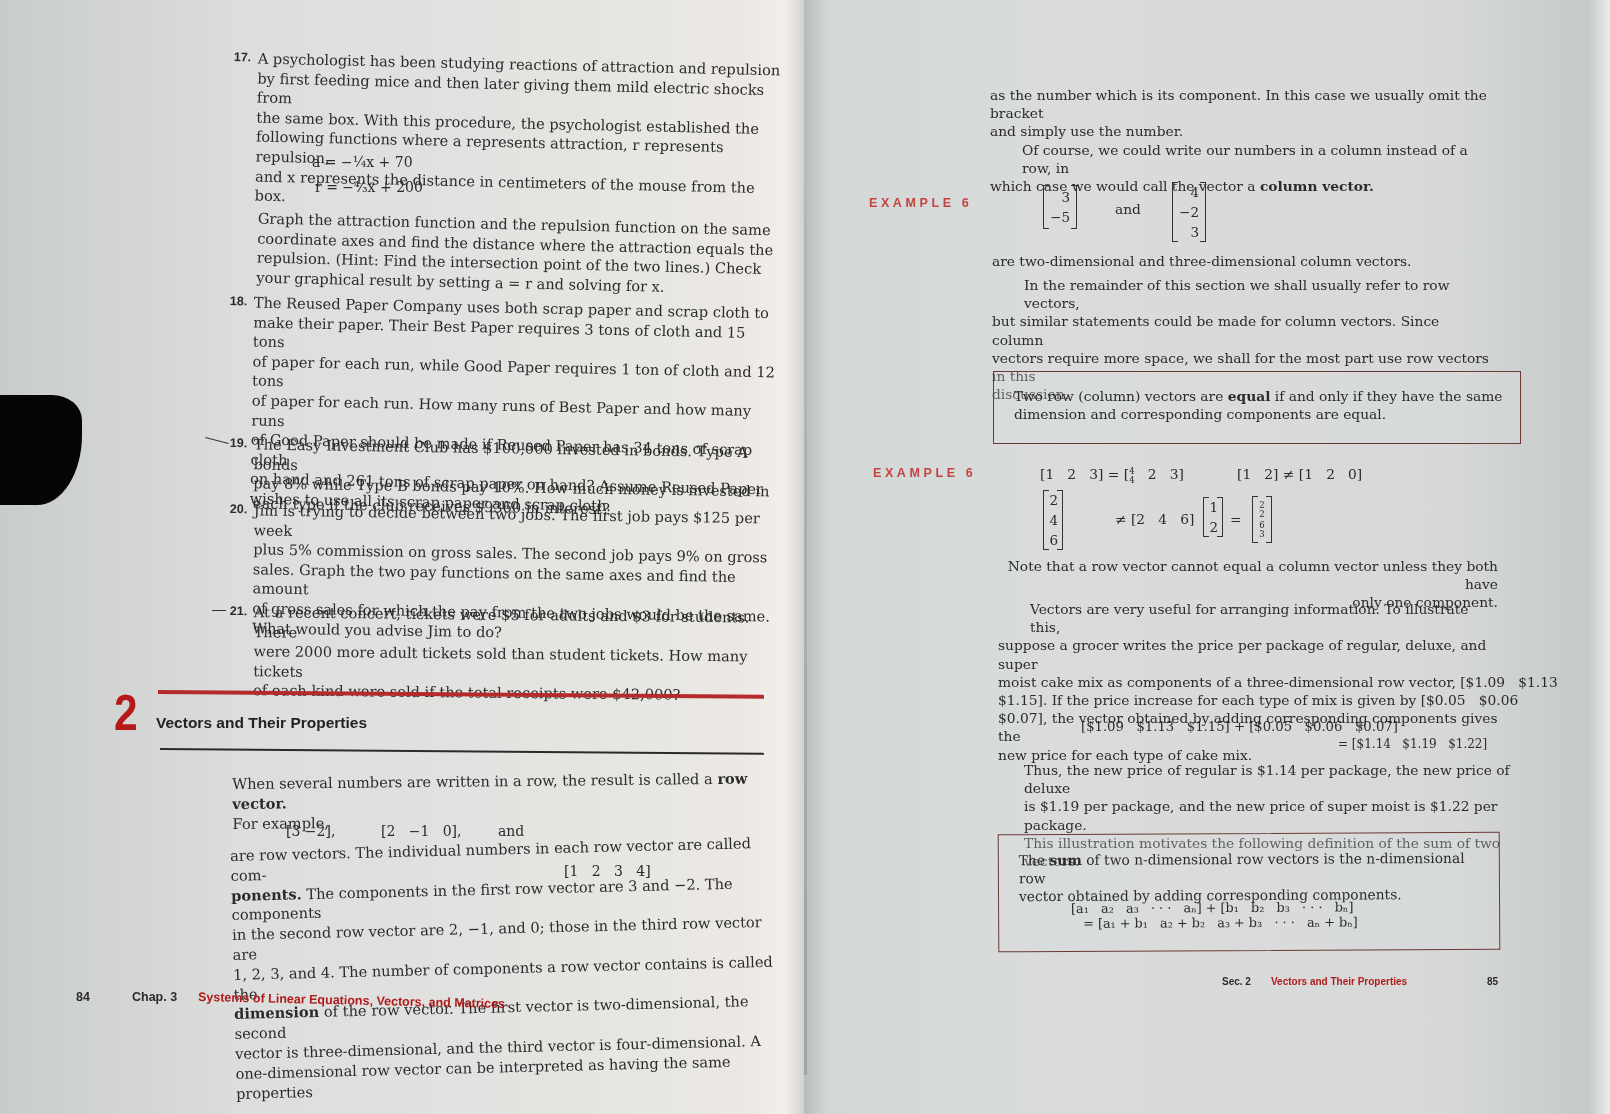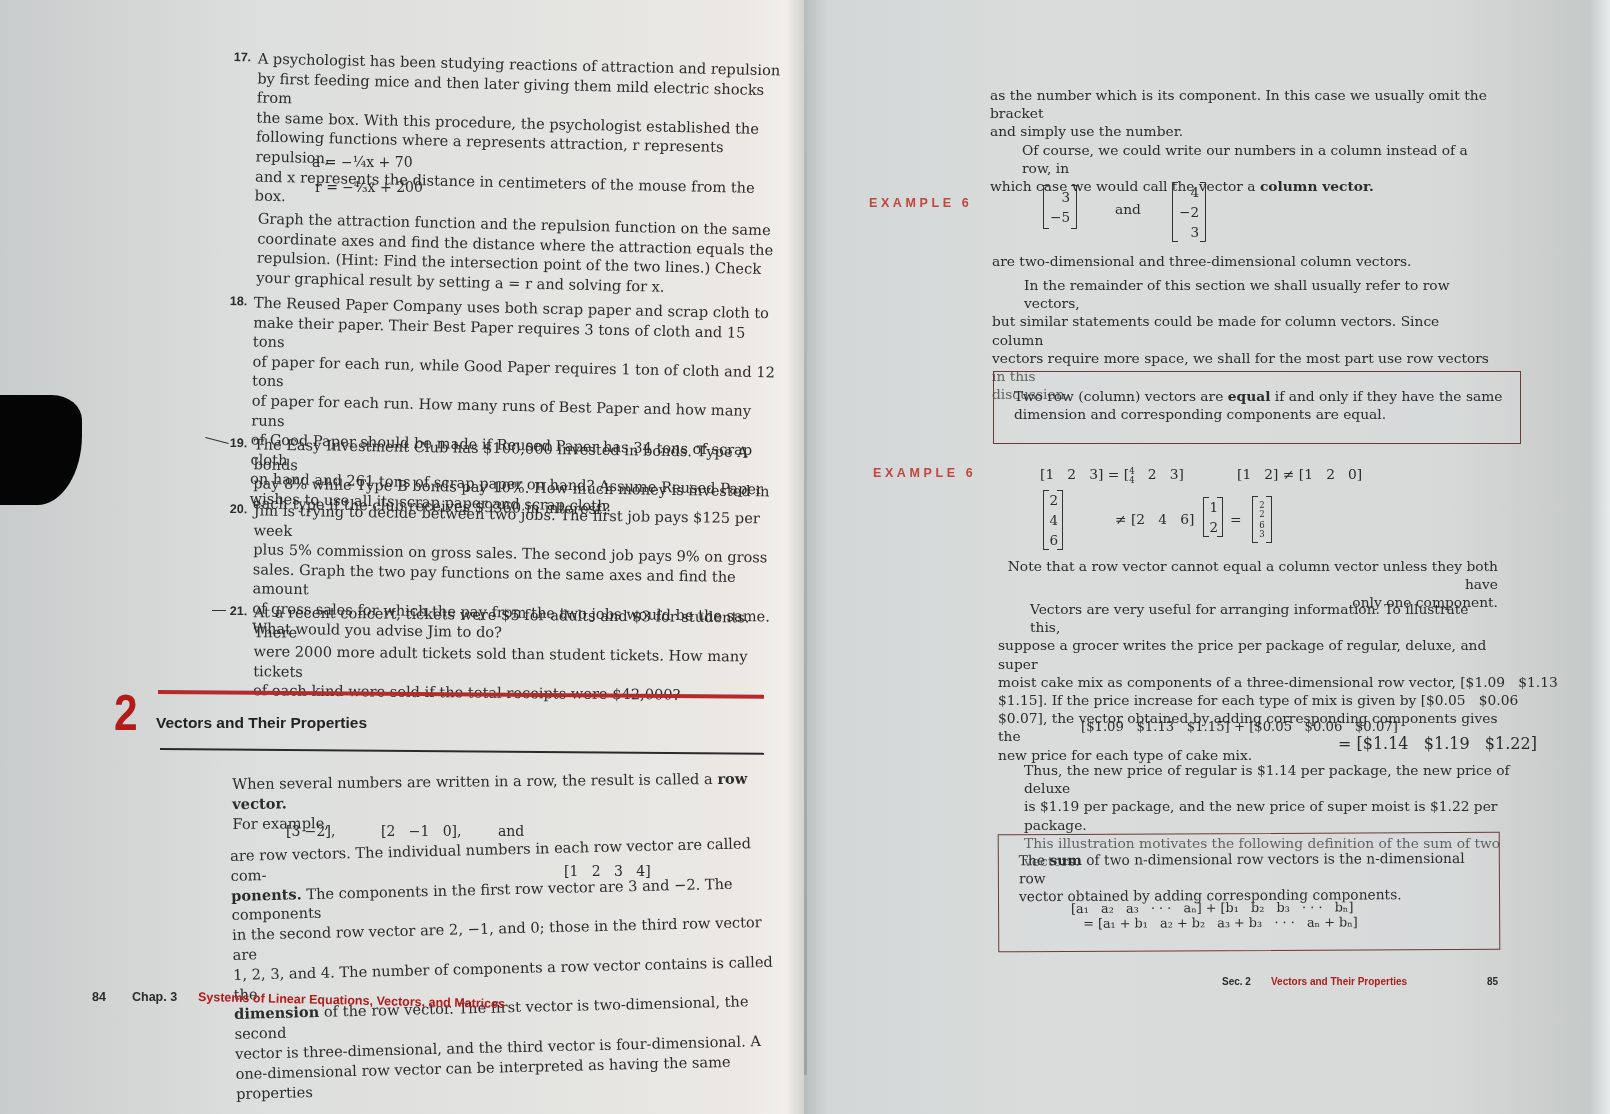--- a/index.html
+++ b/index.html
@@ -68,21 +68,21 @@
     position:absolute; left:160px; top:748px; width:604px; height:1.5px;
     background:#2a2a2a; transform:rotate(0.45deg); transform-origin:left;
   }
   .para {
     position:absolute; font-size:14.6px; line-height:19.8px;
   }
   .footer-left {
     position:absolute; top:990px; left:76px;
     font-family:"Liberation Sans", sans-serif; font-weight:bold; font-size:12.5px;
   }
-  .footer-left .pg { position:absolute; left:16px; top:0; }
+  .footer-left .pg { position:absolute; left:0; top:0; }
   .footer-left .chap { position:absolute; left:56px; top:0; white-space:nowrap; }
   .footer-left .title { position:absolute; left:122px; top:0; color:#b01c1c; white-space:nowrap; transform:rotate(1.3deg); transform-origin:left; }
 
   
   .rtext { position:absolute; font-size:13.8px; line-height:18.2px; }
   .example-label {
     position:absolute; font-family:"Liberation Sans", sans-serif; font-weight:bold;
     font-size:12.5px; letter-spacing:3.6px; color:#c4443f;
   }
   .bracket {
@@ -299,21 +299,21 @@
   <div class="rtext" style="left:998px; top:600px; width:500px;">
     <div style="padding-left:32px;">Vectors are very useful for arranging information. To illustrate this,</div>
     <div>suppose a grocer writes the price per package of regular, deluxe, and super</div>
     <div style="white-space:pre;">moist cake mix as components of a three-dimensional row vector, [$1.09   $1.13</div>
     <div style="white-space:pre;">$1.15]. If the price increase for each type of mix is given by [$0.05   $0.06</div>
     <div>$0.07], the vector obtained by adding corresponding components gives the</div>
     <div>new price for each type of cake mix.</div>
   </div>
 
   <div class="rtext" style="left:1081px; top:718px; white-space:pre; font-size:13.2px;">[$1.09   $1.13   $1.15] + [$0.05   $0.06   $0.07]</div>
-  <div class="rtext" style="left:1338px; top:735px; white-space:pre; font-size:16px;">= [$1.14   $1.19   $1.22]</div>
+  <div class="rtext" style="left:1338px; top:735px; white-space:pre; font-size:12px;">= [$1.14   $1.19   $1.22]</div>
 
   <div class="rtext" style="left:1000px; top:761px; width:500px;margin-left:24px;">
     <div>Thus, the new price of regular is $1.14 per package, the new price of deluxe</div>
     <div>is $1.19 per package, and the new price of super moist is $1.22 per package.</div>
     <div>This illustration motivates the following definition of the sum of two vectors.</div>
   </div>
 
   <div class="def-box" style="left:998px; top:833px; width:500px; height:116px; transform:rotate(-0.3deg);">
     <div class="rtext" style="left:20px; top:16px; width:470px;">
       <div><span>The </span><b>sum</b><span> of two n-dimensional row vectors is the n-dimensional row</span></div>

